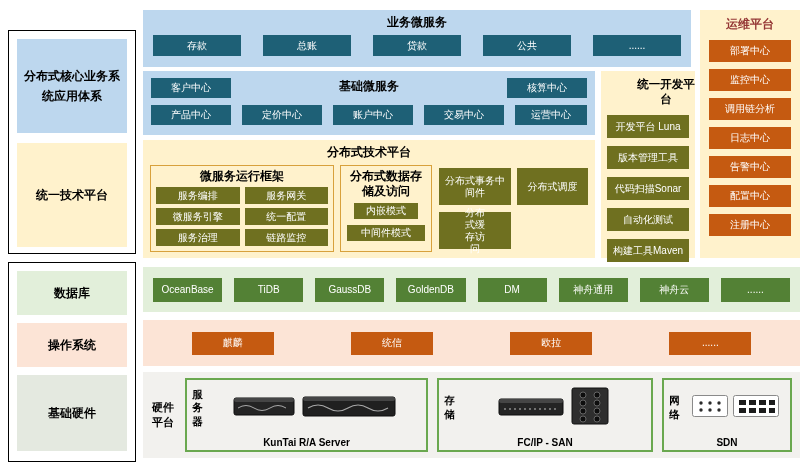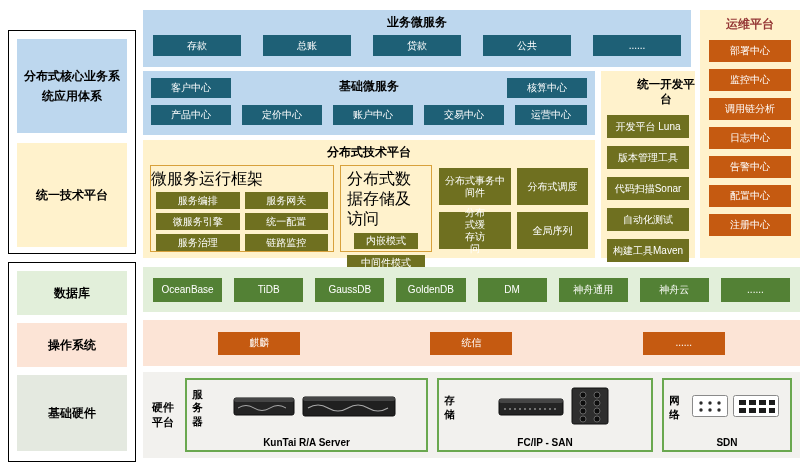--- a/index.html
+++ b/index.html
@@ -27,21 +27,21 @@
   .teal   { background:var(--teal,#1e6076); }
   .olive  { background:var(--olive,#6f7020); }
   .orangeb{ background:var(--orange,#c55a11); }
   .greenb { background:var(--green,#538135); }
 
   .chip-row { display:flex; justify-content:space-between; }
   .hdr-row  { display:flex; align-items:flex-start; }
   .col      { display:flex; flex-direction:column; align-items:center; }
 
   .sub-box   { position:absolute; border:1px solid var(--sub-border,#d8a13c); }
-  .sub-title { font-weight:normal; font-size:16px; margin-top:3px; line-height:1.25; color:#000; }
+  .sub-title { font-weight:bold; font-size:12px; text-align:center; margin-top:3px; line-height:1.25; color:#000; }
   .grid2     { display:grid; grid-template-columns:1fr 1fr; gap:4px 5px; }
 
   .row-panel { position:absolute; display:flex; align-items:center; padding:0 10px; gap:12px; }
   .chip-flex { flex:1; height:24px; }
 
   .hw-panel { position:absolute; display:flex; align-items:center; gap:9px; padding:0 7px; }
   .hw-plat-label { font-weight:bold; font-size:11px; width:26px; line-height:1.4; text-align:center;
                    word-break:break-all; color:#000; }
   .hw-box { position:relative; height:74px; border:2px solid var(--hw-green,#6aa84f);
             display:flex; align-items:center; padding:4px 4px; gap:3px; }
@@ -136,37 +136,37 @@
       <div class="sub-title" style="padding:0 6px;">分布式数据存储及访问</div>
       <div class="col" style="margin-top:4px;gap:6px;">
         <div class="btn olive" style="width:64px;height:16px;">内嵌模式</div>
         <div class="btn olive" style="width:78px;height:16px;">中间件模式</div>
       </div>
     </div>
 
     <div class="btn olive" style="position:absolute;left:296px;top:28px;width:72px;height:37px;padding:2px 6px;">分布式事务中间件</div>
     <div class="btn olive" style="position:absolute;left:374px;top:28px;width:71px;height:37px;">分布式调度</div>
     <div class="btn olive" style="position:absolute;left:296px;top:72px;width:72px;height:37px;padding:2px 26px;">分布式缓存访问</div>
-    <div class="btn olive" style="position:absolute;left:374px;top:72px;width:71px;height:37px;">全局序列</div>
   </div>
 
   <div class="row-panel lgreen-bg" style="left:143px;top:267px;width:657px;height:45px;">
     <div class="btn greenb chip-flex">OceanBase</div>
     <div class="btn greenb chip-flex">TiDB</div>
     <div class="btn greenb chip-flex">GaussDB</div>
     <div class="btn greenb chip-flex">GoldenDB</div>
     <div class="btn greenb chip-flex">DM</div>
     <div class="btn greenb chip-flex">神舟通用</div>
     <div class="btn greenb chip-flex">神舟云</div>
     <div class="btn greenb chip-flex">......</div>
   </div>
 
   <div class="row-panel lorange-bg" style="left:143px;top:320px;width:657px;height:46px;justify-content:space-around;gap:0;">
     <div class="btn orangeb" style="width:82px;height:23px;">麒麟</div>
     <div class="btn orangeb" style="width:82px;height:23px;">统信</div>
+    <div class="btn orangeb" style="width:82px;height:23px;">欧拉</div>
     <div class="btn orangeb" style="width:82px;height:23px;">......</div>
   </div>
 
   <div class="hw-panel gray-bg" style="left:143px;top:372px;width:657px;height:86px;">
     <div class="hw-plat-label">硬件平台</div>
 
     <div class="hw-box" style="width:243px;">
       <div class="vlabel">服务器</div>
       <div class="hw-imgs">
         <span>

